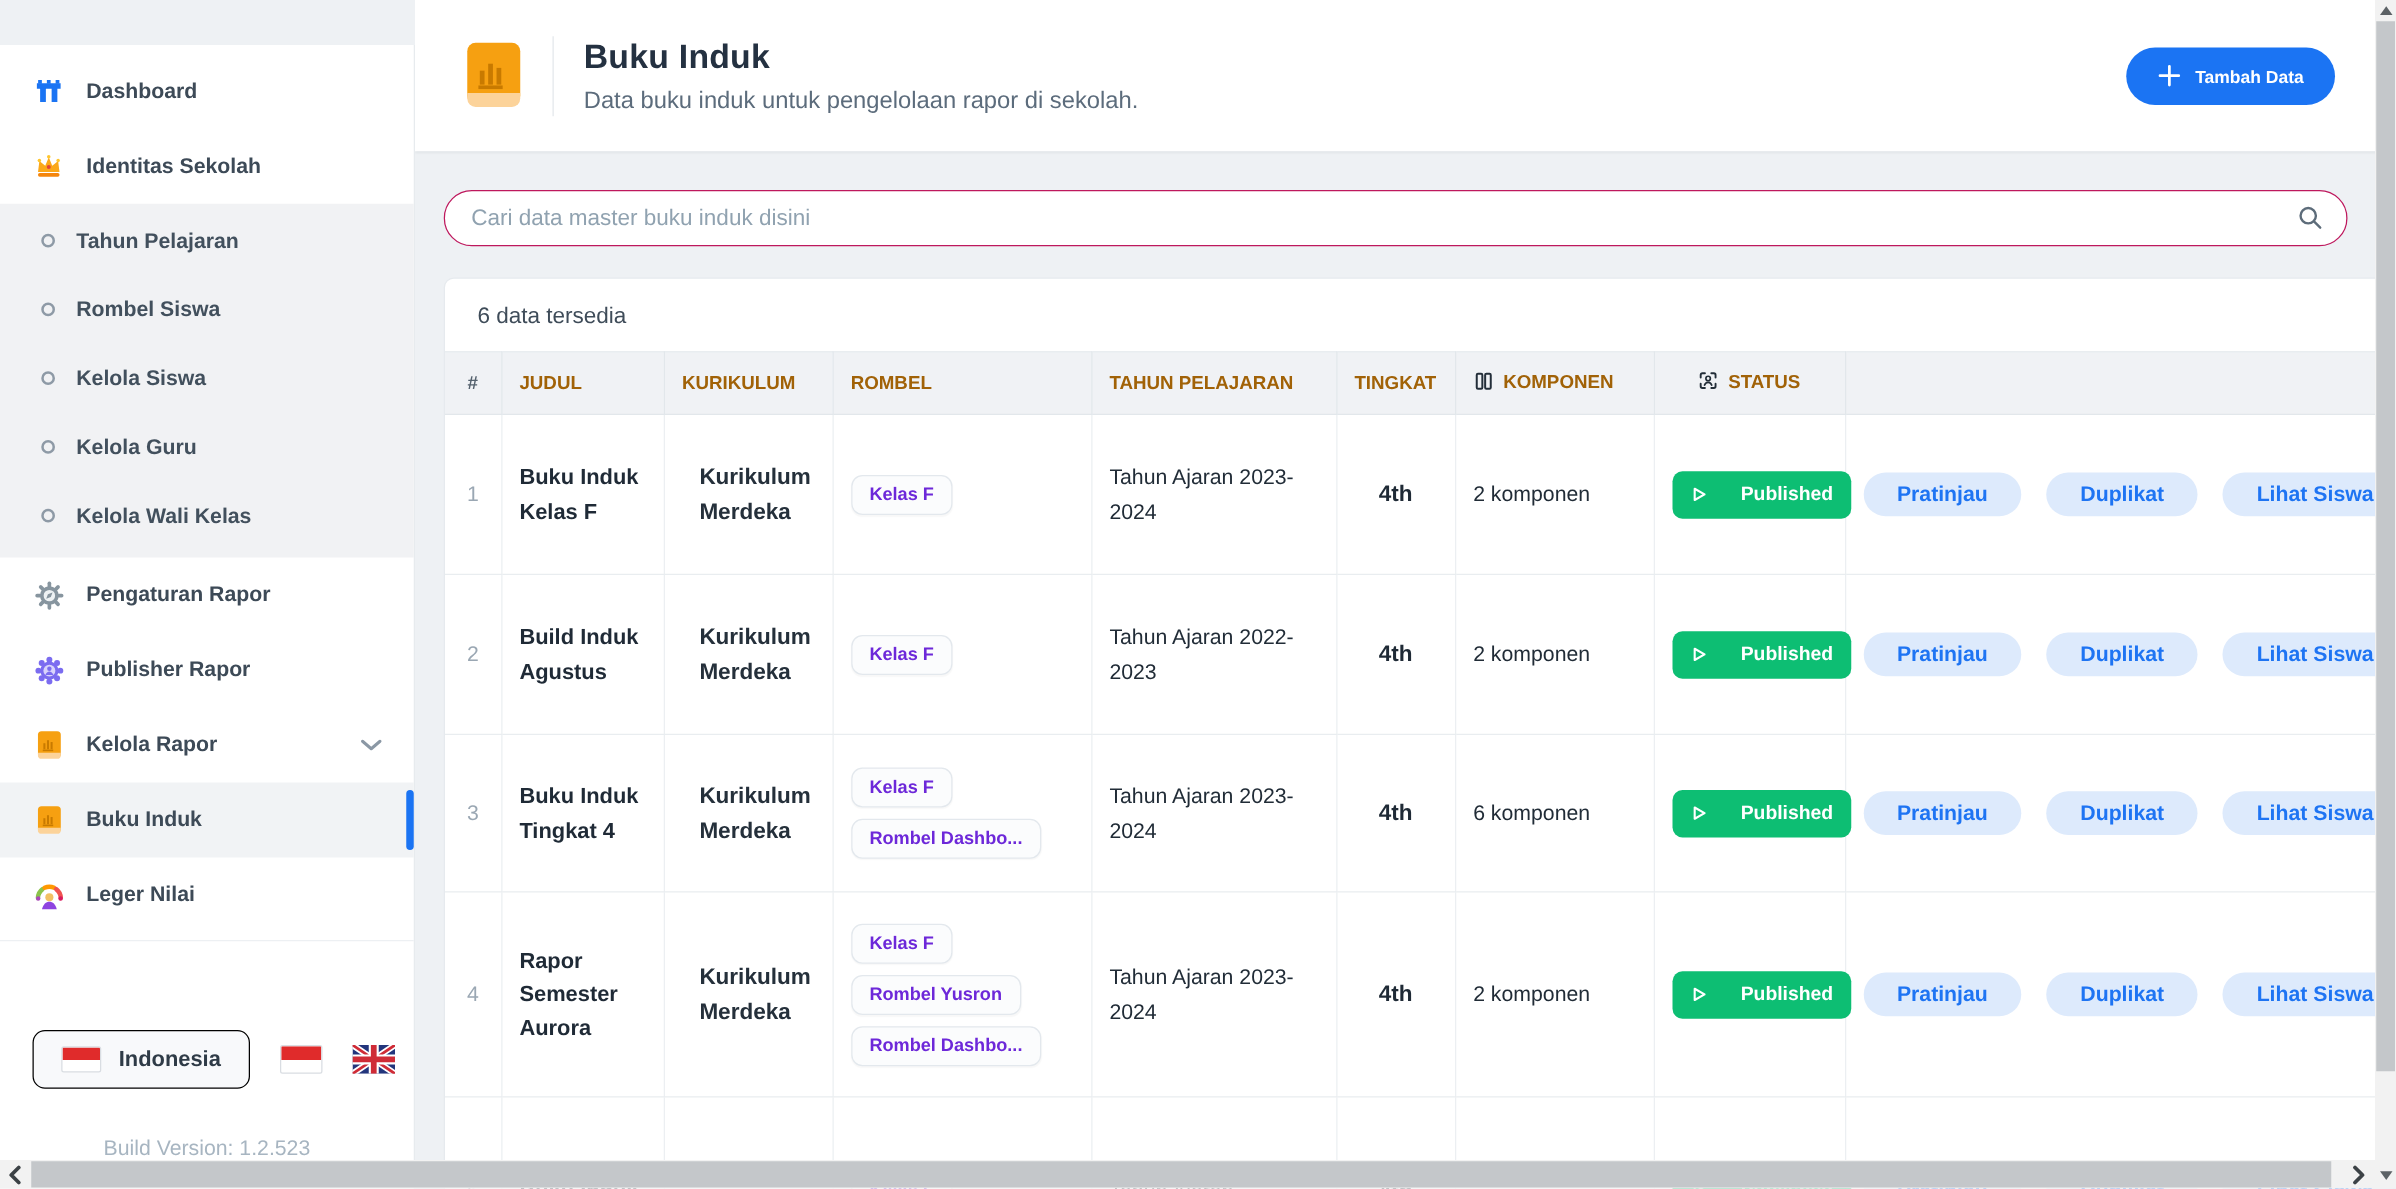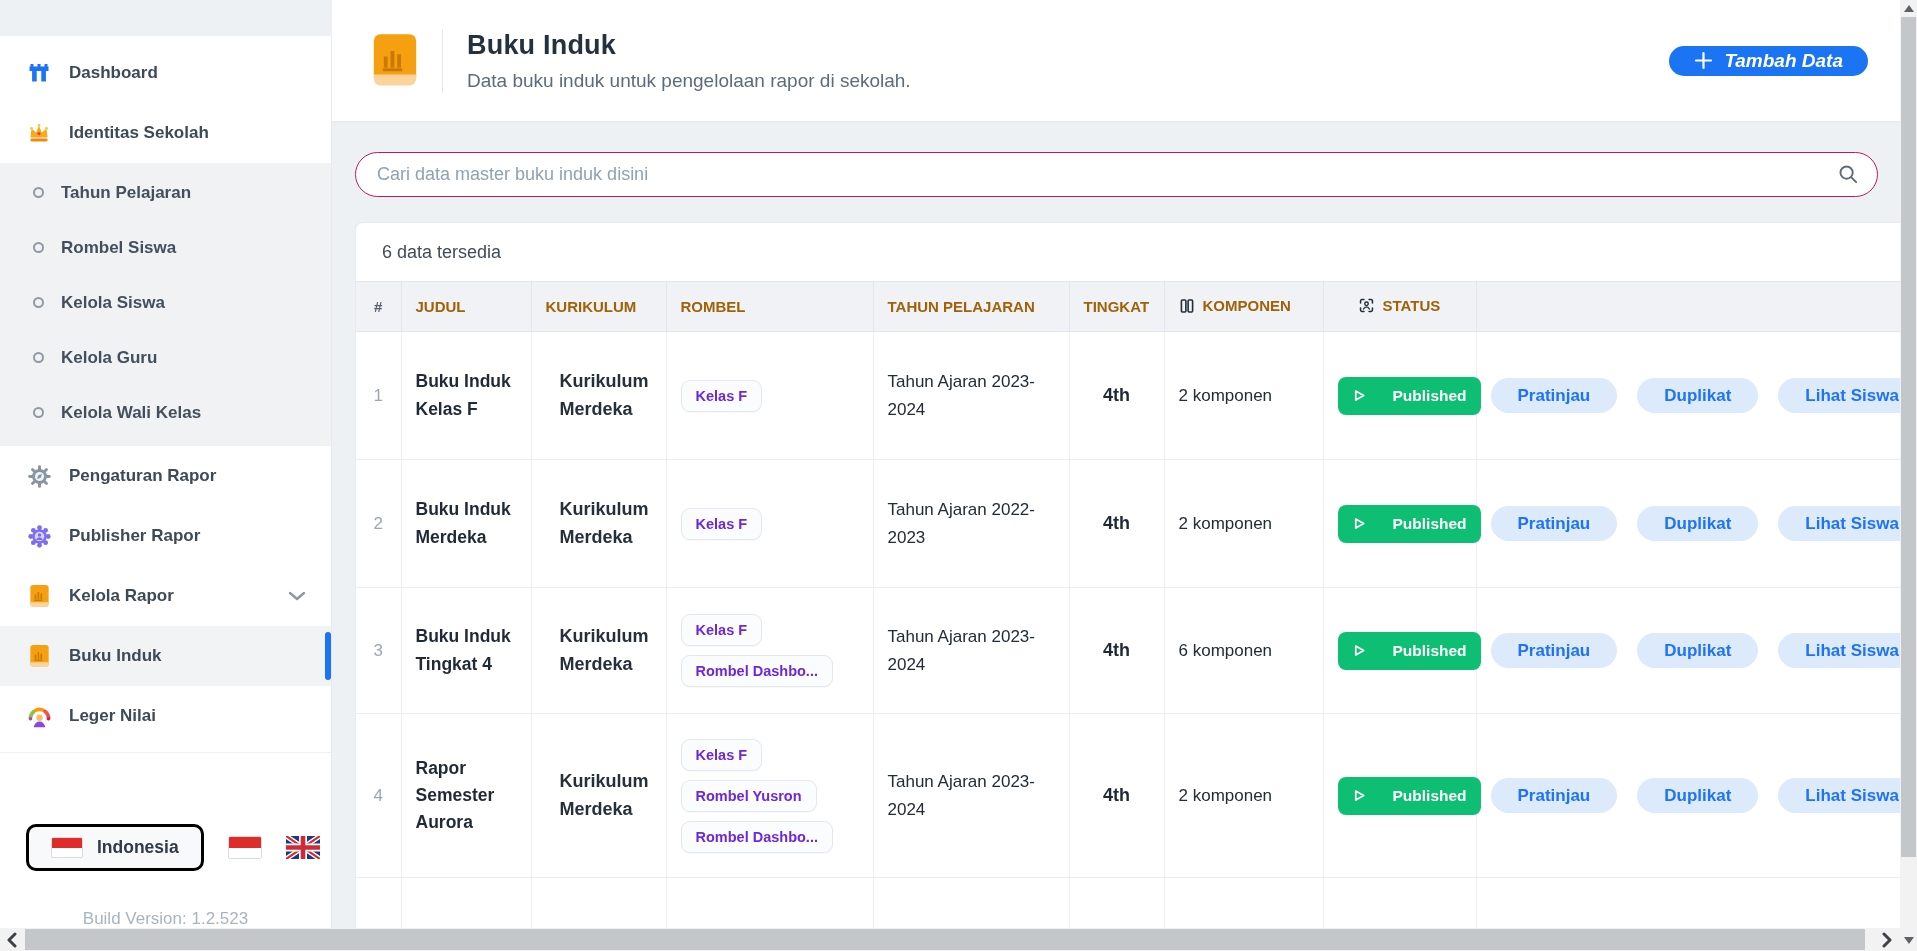--- a/index.html
+++ b/index.html
@@ -15,37 +15,37 @@
   .si.active { background:#f1f3f5; }
   .si.active::after { content:""; position:absolute; right:0; top:6px; bottom:6px; width:6px; border-radius:4px; background:#1b74f3; }
   .chev { margin-left:auto; display:flex; }
   .submenu { background:#f1f2f4; padding:2px 0 6px 0; }
   .ssi { display:flex; align-items:center; height:55px; padding:0 24px 0 33px; gap:17px;
          font-size:17px; font-weight:600; color:#42505d; cursor:pointer; }
   .ring { width:11px; height:11px; border:2px solid #8e9aa6; border-radius:50%; flex:0 0 11px; background:transparent; }
   .side-divider { height:1px; background:#edf0f3; margin-top:6px; }
   .side-bottom { position:absolute; left:0; right:0; bottom:0; height:140px; }
   .lang-row { position:absolute; left:26px; bottom:80px; display:flex; align-items:center; gap:24px; }
-  .lang-pill { display:flex; align-items:center; gap:14px; height:47px; padding:0 22px; border:3px solid #000000;
+  .lang-pill { display:flex; align-items:center; gap:14px; height:47px; padding:0 22px; border:1px solid #000000;
                background:#f8f9fb; border-radius:10px; font-size:17.5px; font-weight:600; color:#2f3b47; cursor:pointer;
                font-family:inherit; }
   .flag-id { width:32px; height:21px; border-radius:2px; overflow:hidden; border:1px solid #d9dde2; display:inline-block; position:relative; background:#fff; }
   .flag-id::before { content:""; position:absolute; left:0; top:0; right:0; height:50%; background:#e02b2b; }
   .build { position:absolute; bottom:22px; width:100%; text-align:center; color:#a7b5c1; font-size:17px; }
 
   
   .main { position:absolute; left:332px; top:0; right:0; bottom:0; background:#eef1f4; overflow:hidden; }
   .band { display:flex; align-items:center; height:121px; background:#fff; padding-left:36px; box-shadow:0 1px 2px rgba(20,30,40,.06); }
   .band .bookwrap { width:54px; height:58px; }
   .vdiv { width:1px; height:64px; background:#e3e8ec; margin:0 24px 0 20px; }
   .ptitle { font-size:27px; font-weight:700; color:#243141; letter-spacing:.2px; }
   .psub { font-size:19px; color:#5c6c7c; margin-top:9px; }
-  .add-btn { margin-left:auto; margin-right:49px; display:flex; align-items:center; gap:11px; height:30px; padding:0 25px;
-             background:#1b74f3; color:#fff; border:none; border-radius:23px; font-size:19px; font-weight:700;
-             cursor:pointer; font-family:inherit;font-style:italic; }
+  .add-btn { margin-left:auto; margin-right:49px; display:flex; align-items:center; gap:11px; height:46px; padding:0 25px;
+             background:#1b74f3; color:#fff; border:none; border-radius:23px; font-size:14px; font-weight:700;
+             cursor:pointer; font-family:inherit; }
 
   .searchwrap { position:relative; margin:31px 0 0 23px; width:1523px; }
   .search { width:100%; height:45px; border:1px solid #be185d; border-radius:22.5px; background:#fff; padding:0 52px 0 21px;
             font-size:18px; color:#35424e; font-family:inherit; outline:none; }
   .search::placeholder { color:#90a2b0; }
   .sicon { position:absolute; right:18px; top:11px; }
 
   
   .card { margin:25px 0 0 23px; width:1560px; background:#fff; border:1px solid #e6eaee; border-radius:8px 8px 0 0; }
   .countrow { height:58px; display:flex; align-items:center; padding-left:26px; font-size:18px; color:#3f4c59; }
@@ -358,21 +358,21 @@
               <div class="actions">
             <button class="pill">Pratinjau</button>
             <button class="pill">Duplikat</button>
             <button class="pill">Lihat Siswa</button>
           </div>
             </td>
         </tr>
 
         <tr class="r2">
           <td class="c-no">2</td>
-          <td class="c-judul">Buku Induk Merdeka</td>
+          <td class="c-judul">Build Induk Agustus</td>
           <td class="c-kur">Kurikulum Merdeka</td>
           <td>
               <div class="chips">
             <span class="chip">Kelas F</span>
           </div>
             </td>
           <td class="c-tahun">Tahun Ajaran 2022-2023</td>
           <td class="c-ting">4th</td>
           <td class="c-komp">2 komponen</td>
           <td>

